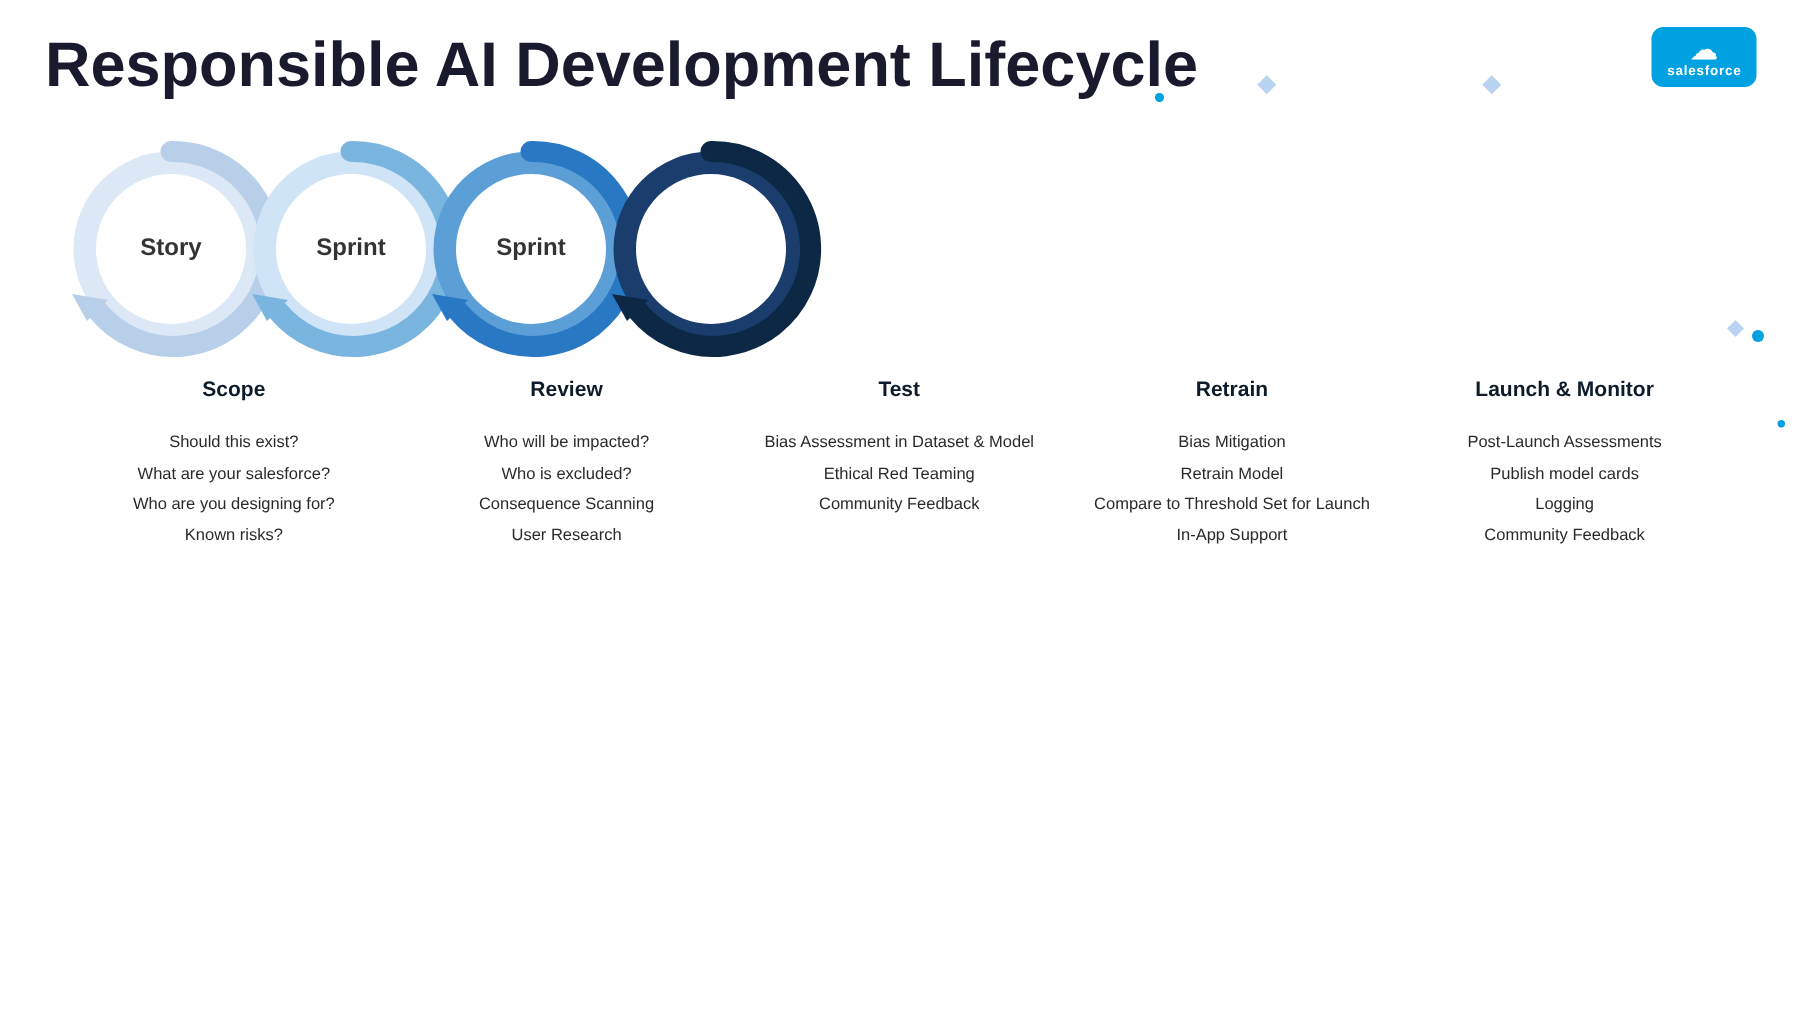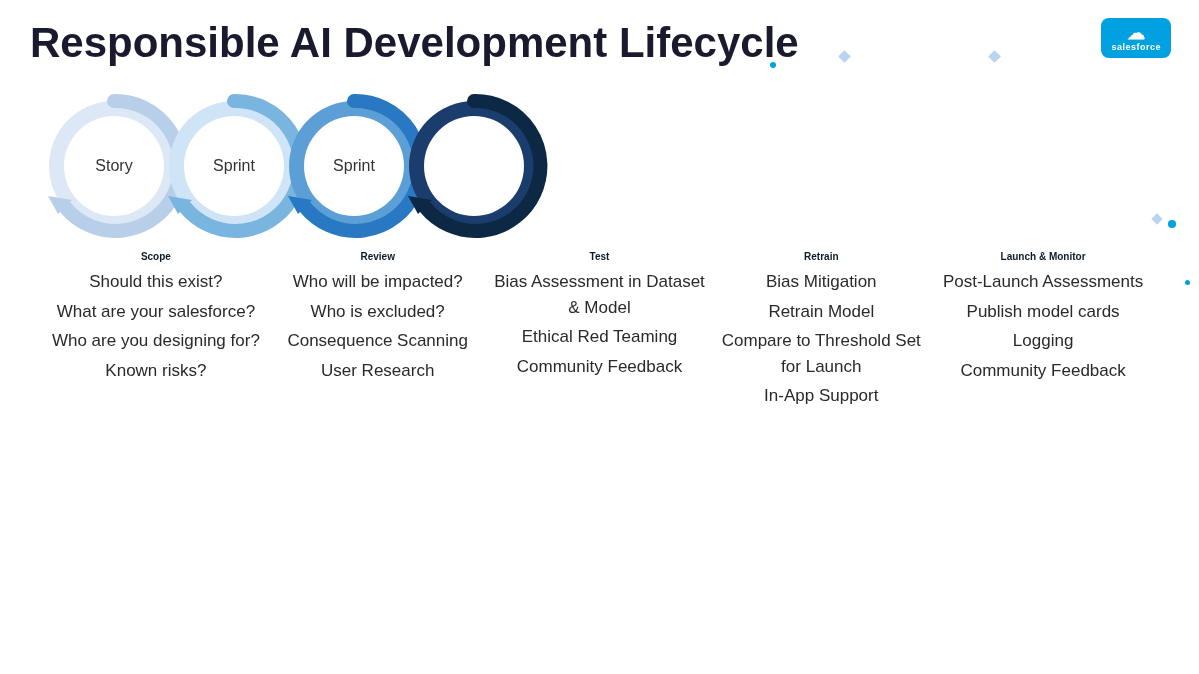--- a/index.html
+++ b/index.html
@@ -87,21 +87,21 @@
       justify-content: center;
     }
 
     .circle-unit svg {
       position: absolute;
       top: 0; left: 0;
     }
 
     .circle-unit .label {
       font-size: 16px;
-      font-weight: 400;
+      font-weight: 700;
       color: #333;
       z-index: 5;
       position: relative;
     }
 
     .overlap {
       margin-left: -28px;
     }
 
     .content-columns {
@@ -110,28 +110,28 @@
       padding: 0 15px;
     }
 
     .col {
       flex: 1;
       text-align: center;
       padding: 0 4px;
     }
 
     .col-heading {
-      font-size: 10px;
+      font-size: 14px;
       font-weight: 900;
       color: #0d1b2a;
-      margin-bottom: 7px;
+      margin-bottom: 20px;
     }
 
     .col-item {
-      font-size: 17px;
+      font-size: 11px;
       color: #2a2a2a;
       line-height: 1.5;
       margin-bottom: 4px;
     }
   </style>
 </head>
 <body>
 
 <div class="page-container">
 

